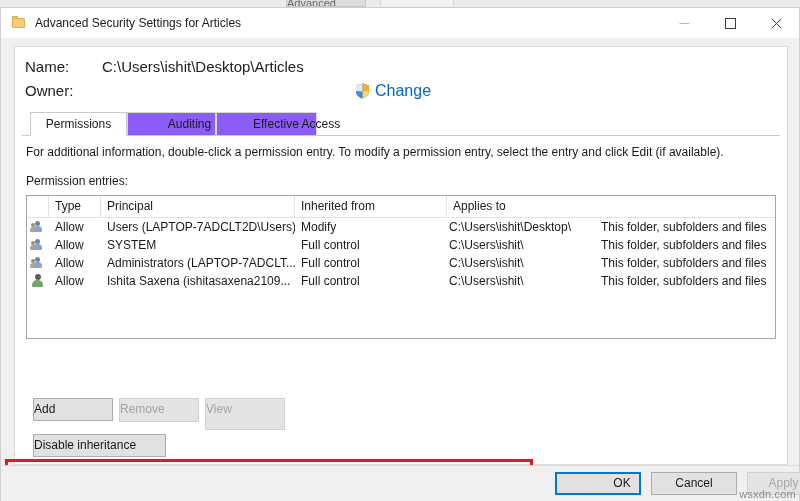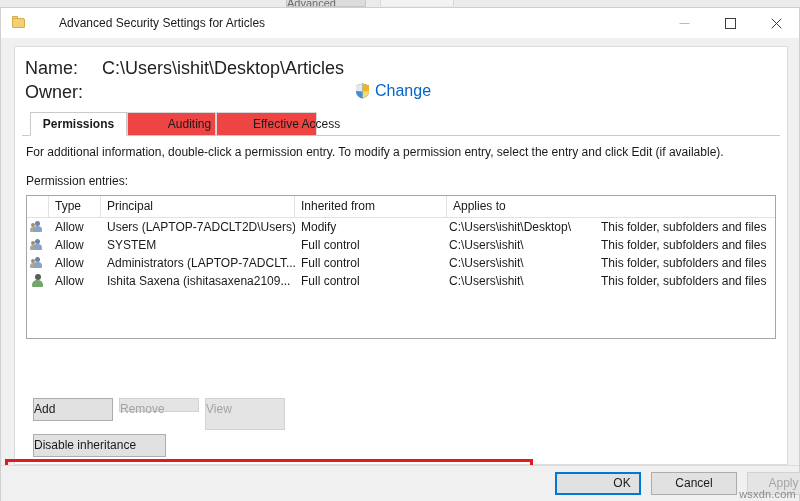--- a/index.html
+++ b/index.html
@@ -59,21 +59,20 @@
     box-sizing: border-box;
   }
 
   
   .titlebar {
     position: relative;
     height: 30px;
     background: #ffffff;
     display: flex;
     align-items: center;
-    gap: 24px;
   }
   .title-icon {
     width: 16px; height: 16px;
     margin-left: 10px;
     margin-right: 8px;
     position: relative;
     flex: 0 0 auto;
   }
   .title-icon .folder-back {
     position: absolute;
@@ -134,21 +133,21 @@
     background: #ffffff;
     border: 1px solid #dcdcdc;
     box-sizing: border-box;
   }
 
   
   .field-row {
     position: absolute;
     left: 0; right: 0;
     height: 20px;
-    font-size: 18px;
+    font-size: 15px;
     color: #222;
   }
   .field-label {
     position: absolute;
     left: 10px;
     white-space: nowrap;
   }
   .field-value {
     position: absolute;
     left: 87px;
@@ -189,30 +188,30 @@
     top: 0;
     height: 24px;
     line-height: 23px;
     text-align: center;
     font-size: 12px;
     color: #1a1a1a;
     box-sizing: border-box;
     white-space: nowrap;
   }
   .tab.inactive {
-    background: #ef4444;
+    background: #8b5cf6;
     border: 1px solid #d7d7d7;
     border-bottom: 1px solid #c9c9c9;
     padding-left: 36px;
   }
   .tab.active {
     background: #ffffff;
     border: 1px solid #c9c9c9;
     border-bottom: 1px solid #ffffff;
-    font-weight: bold;
+    font-weight: normal;
   }
   .tab-underline {
     position: absolute;
     left: 0;
     top: 23px;
     right: 0;
     height: 1px;
     background: #c9c9c9;
   }
 
@@ -333,21 +332,21 @@
     color: #1a1a1a;
     white-space: nowrap;
     margin-top: 48px;
   }
   .btn.disabled {
     background: #e4e4e4;
     border: 1px solid #d2d2d2;
     color: #a4a4a4;
   }
   .btn-add      { left: 18px;  top: 303px; width: 80px; height: 23px; line-height: 21px; }
-  .btn-remove   { left: 104px; top: 303px; width: 80px; height: 14px; line-height: 21px; }
+  .btn-remove   { left: 104px; top: 303px; width: 80px; height: 24px; line-height: 21px; }
   .btn-view     { left: 190px; top: 303px; width: 80px; height: 32px; line-height: 21px; }
   .btn-disinh   { left: 18px;  top: 339px; width: 133px; height: 23px; line-height: 21px; }
 
   
   .replace-wrap {
     position: absolute;
     left: 4px;
     top: 421px;
     width: 528px;
     height: 32px;

